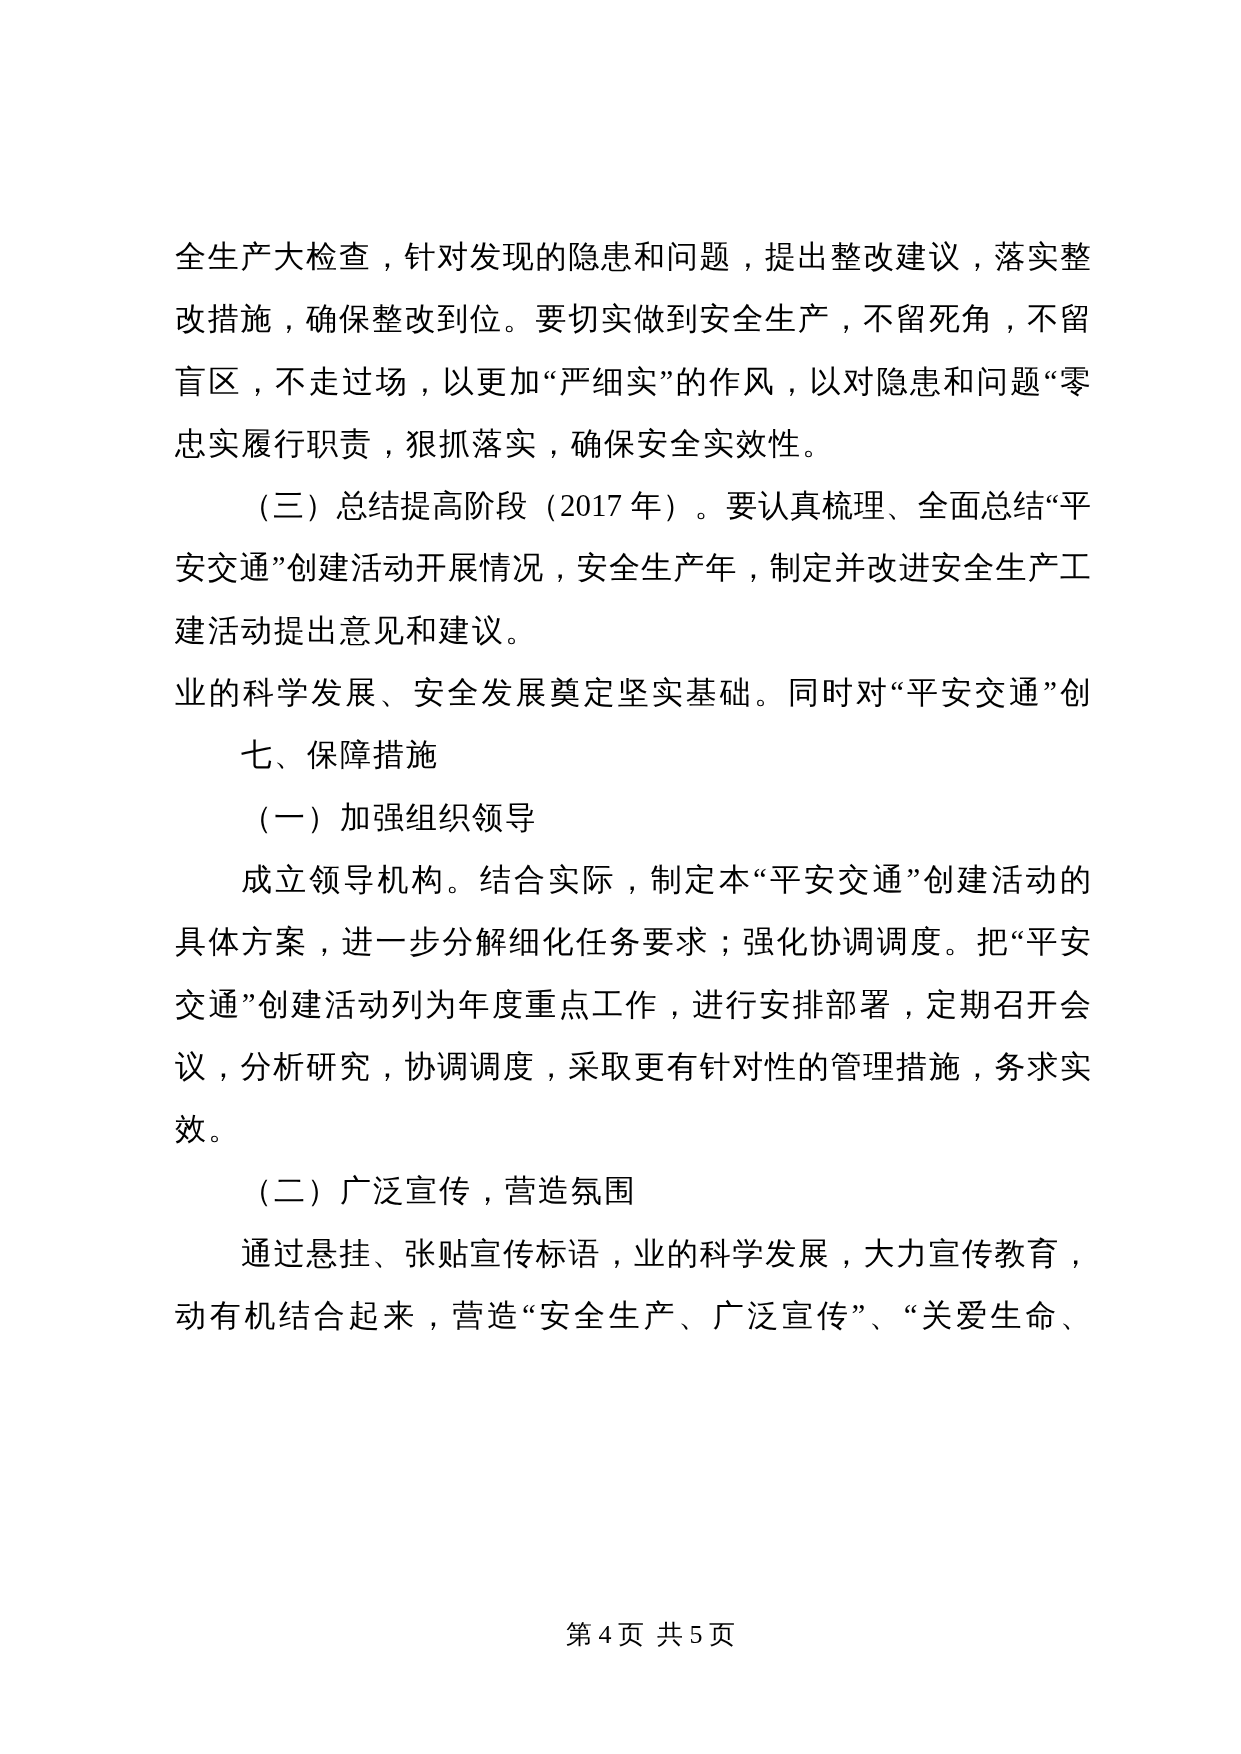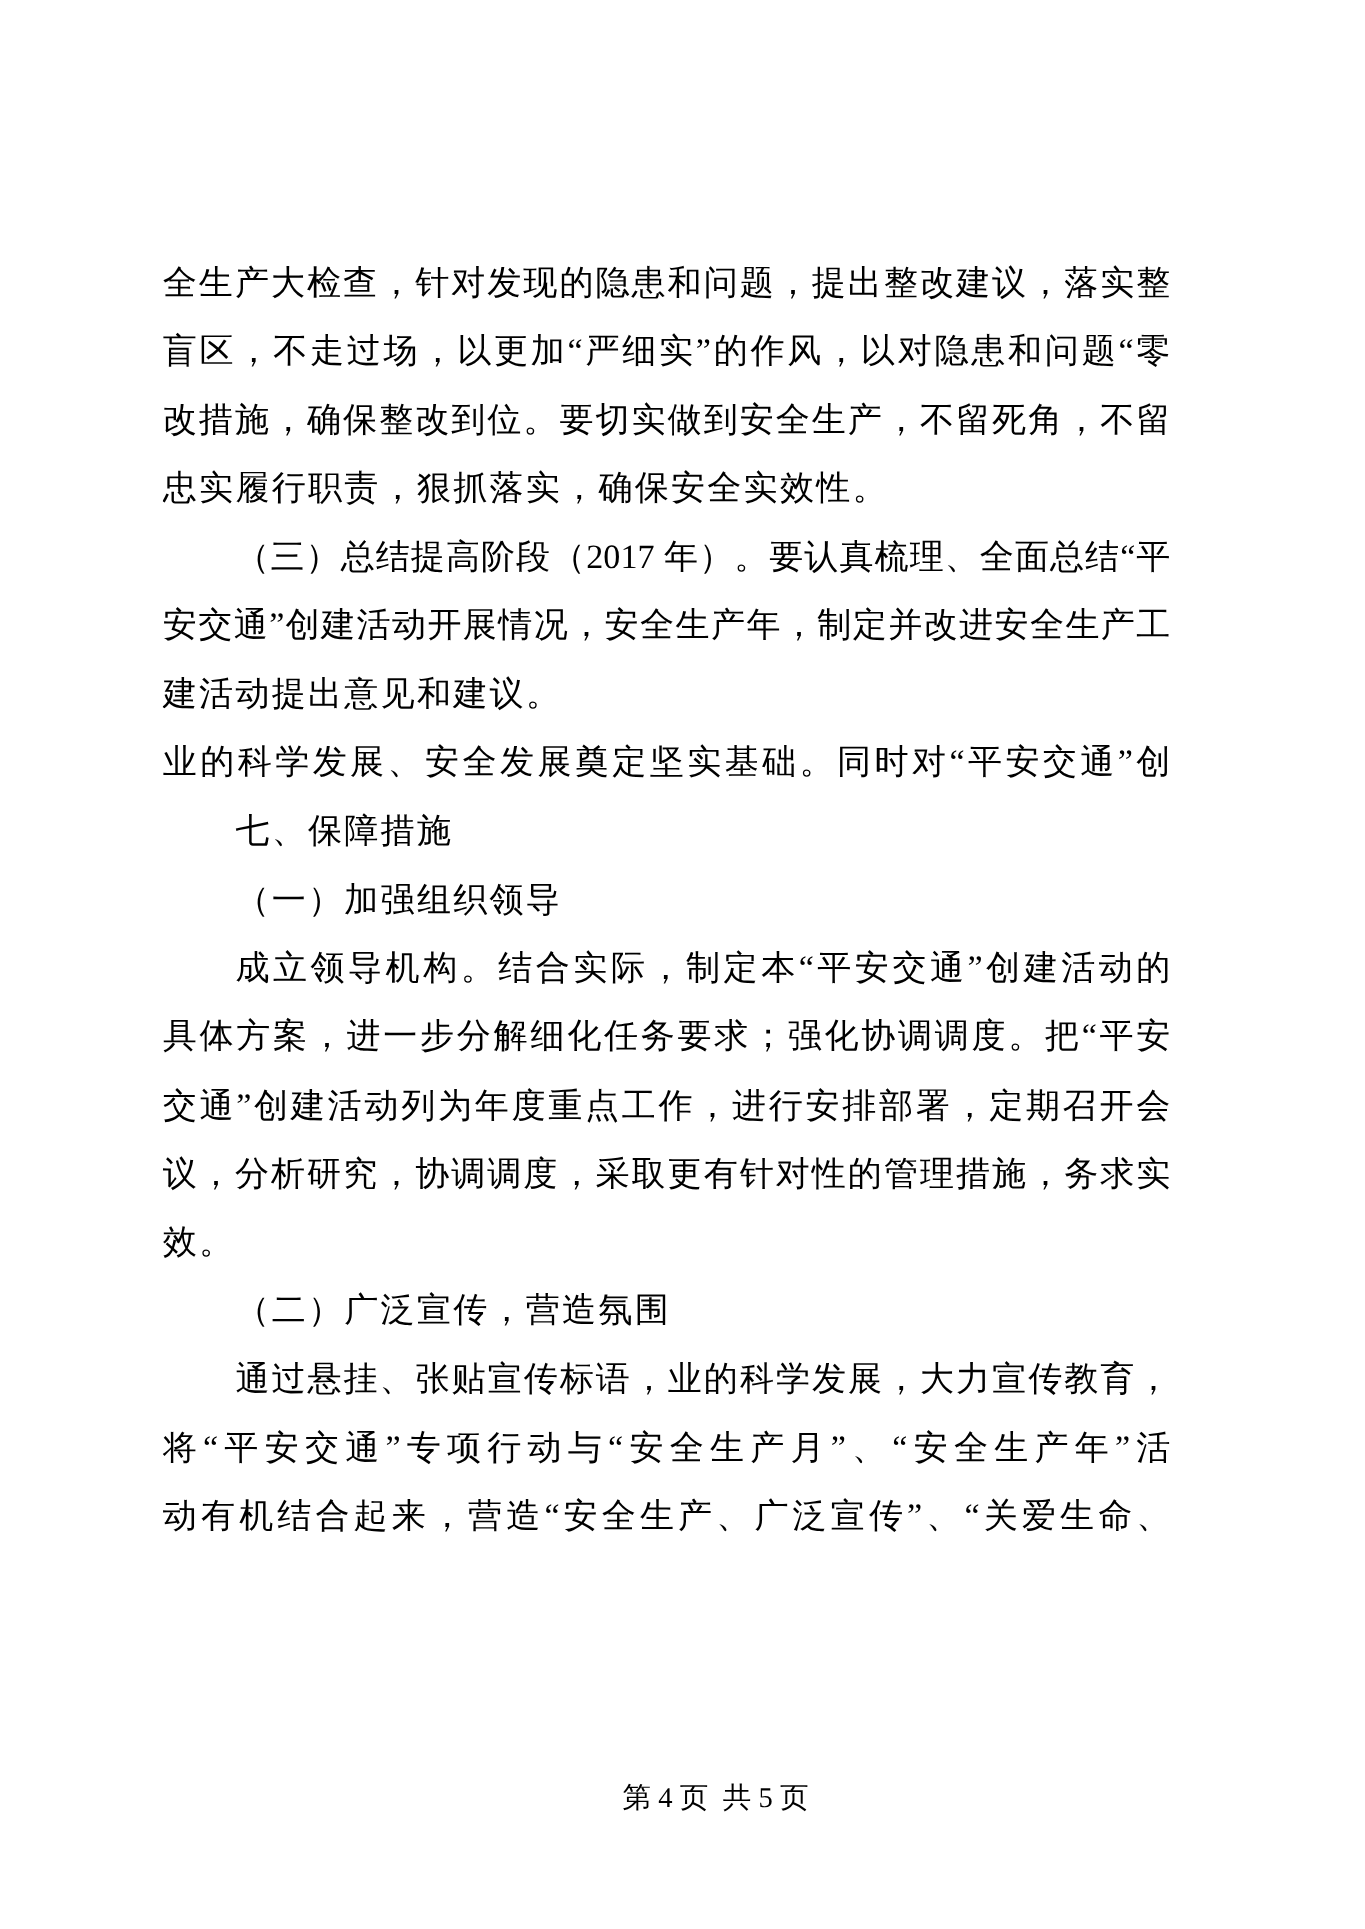--- a/index.html
+++ b/index.html
@@ -17,21 +17,21 @@
   }
   .page {
     position: absolute;
     left: 0; top: 0;
     width: 1241px;
     height: 1754px;
     background: #ffffff;
   }
   .doc-body {
     position: absolute;
-    left: 148px;
+    left: 175px;
     top: 226px;
     width: 916px;
   }
   .para {
     margin: 0;
     padding: 0;
   }
   .line {
     height: 62.3px;
     line-height: 62.3px;
@@ -66,22 +66,22 @@
   }
 </style>
 </head>
 <body>
 
 <div class="page">
 
   <div class="doc-body" id="doc-body">
       <div class="para">
         <div class="line fill">全生产大检查，针对发现的隐患和问题，提出整改建议，落实整</div>
+        <div class="line fill">改措施，确保整改到位。要切实做到安全生产，不留死角，不留</div>
         <div class="line fill">盲区，不走过场，以更加“严细实”的作风，以对隐患和问题“零</div>
-        <div class="line fill">改措施，确保整改到位。要切实做到安全生产，不留死角，不留</div>
         <div class="line plain">忠实履行职责，狠抓落实，确保安全实效性。</div>
       </div>
       <div class="para">
         <div class="line fill indent">（三）总结提高阶段（2017 年）。要认真梳理、全面总结“平</div>
         <div class="line fill">安交通”创建活动开展情况，安全生产年，制定并改进安全生产工</div>
         <div class="line plain">建活动提出意见和建议。</div>
         <div class="line fill">业的科学发展、安全发展奠定坚实基础。同时对“平安交通”创</div>
       </div>
       <div class="para">
         <div class="line plain indent">七、保障措施</div>
@@ -94,21 +94,20 @@
         <div class="line fill">具体方案，进一步分解细化任务要求；强化协调调度。把“平安</div>
         <div class="line fill">交通”创建活动列为年度重点工作，进行安排部署，定期召开会</div>
         <div class="line fill">议，分析研究，协调调度，采取更有针对性的管理措施，务求实</div>
         <div class="line plain">效。</div>
       </div>
       <div class="para">
         <div class="line plain indent">（二）广泛宣传，营造氛围</div>
       </div>
       <div class="para">
         <div class="line fill indent">通过悬挂、张贴宣传标语，业的科学发展，大力宣传教育，</div>
-        <div class="line fill">将“平安交通”专项行动与“安全生产月”、“安全生产年”活</div>
         <div class="line fill">动有机结合起来，营造“安全生产、广泛宣传”、“关爱生命、</div>
       </div>
     </div>
 
   <div class="footer">
     <span class="footer-text">第 4 页  共 5 页</span>
   </div>
 
 </div>
 

